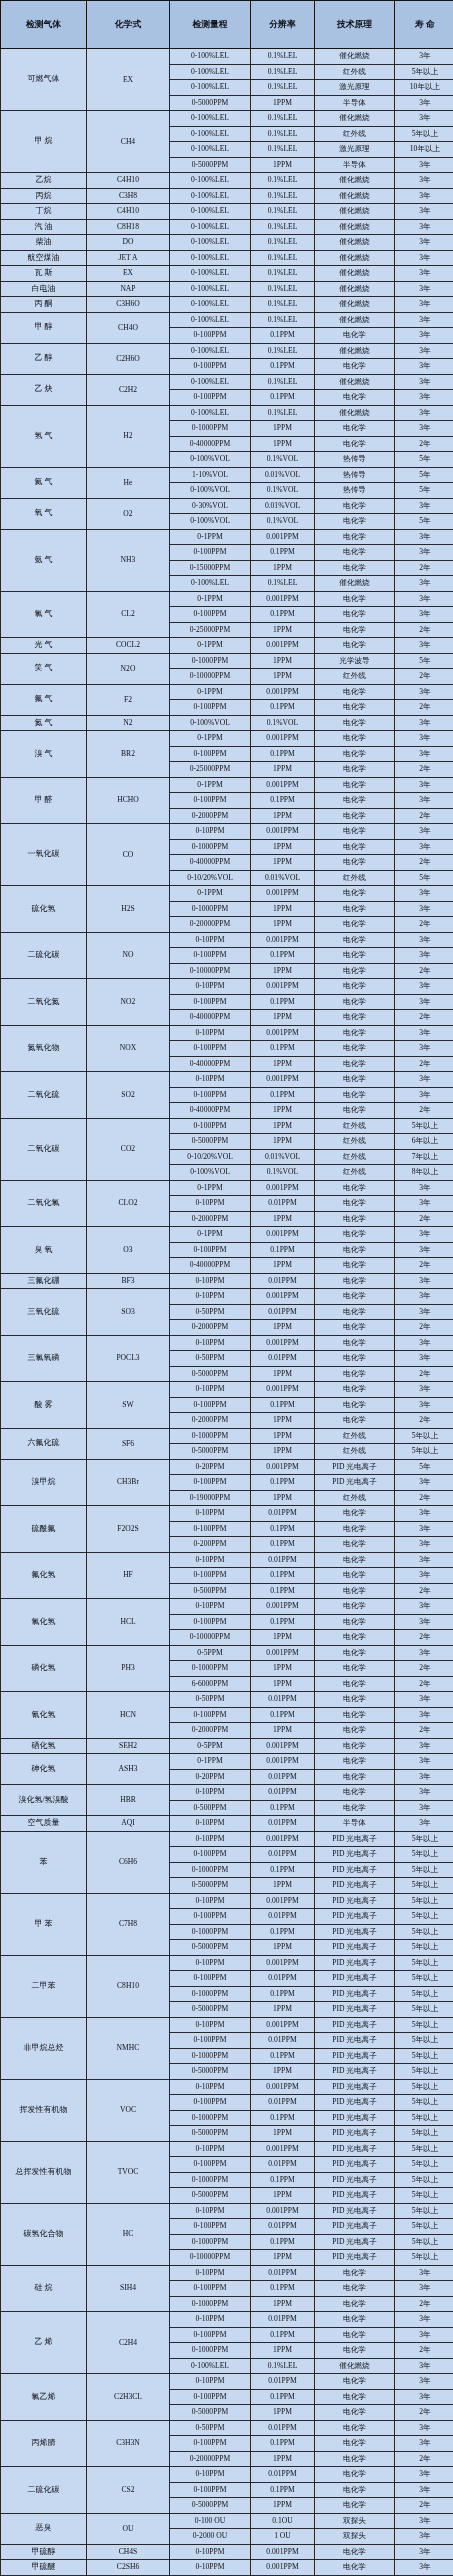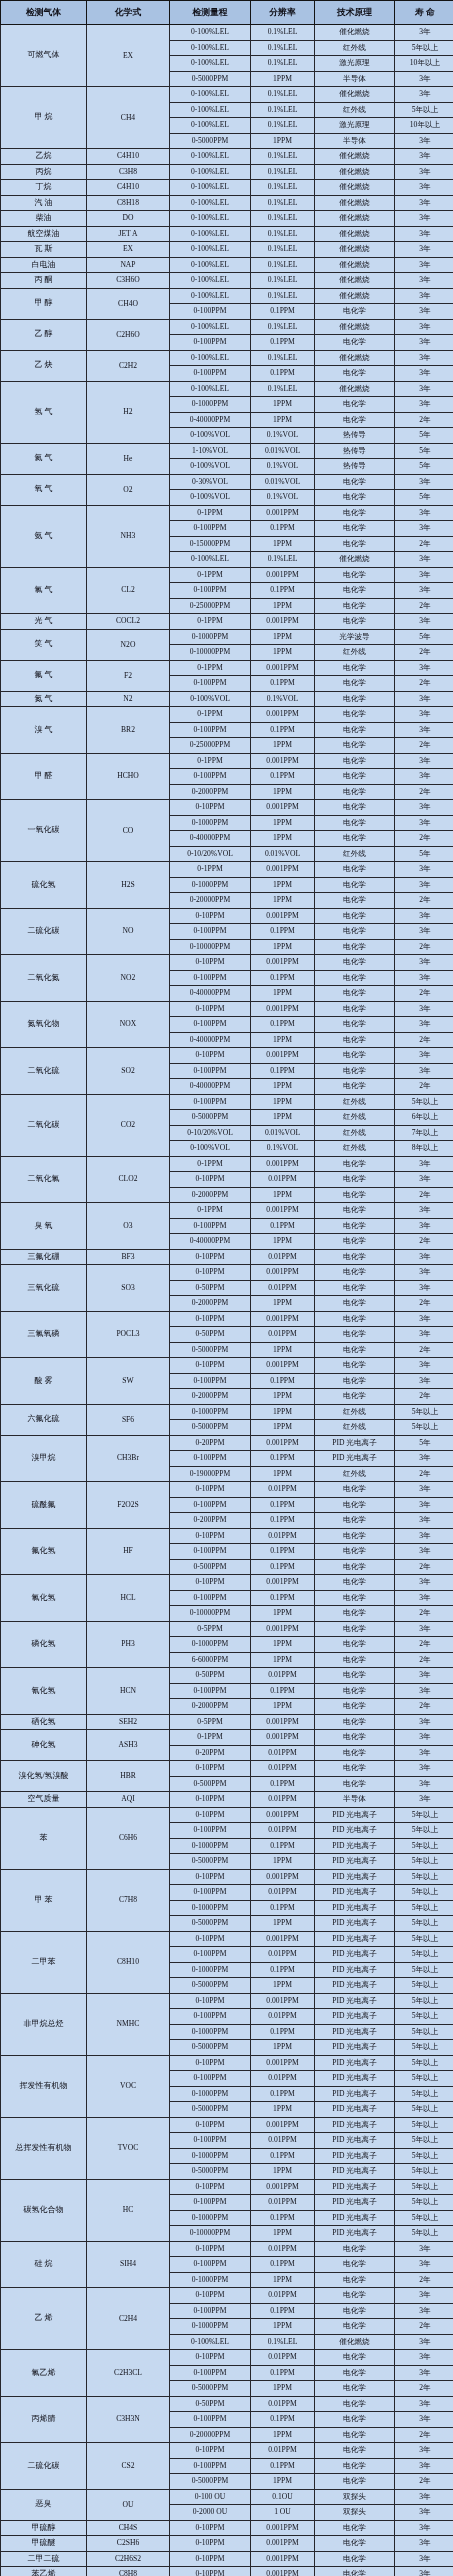--- a/index.html
+++ b/index.html
@@ -9,21 +9,21 @@
   col.c4{width:64px;} col.c5{width:80px;} col.c6{width:61px;}
   th{
     background:#a9c2e2;
     border:0.6px solid #141414;
     height:15.2px;
     font-size:8.8px;
     font-weight:bold;
     text-align:center;
     white-space:nowrap;
     overflow:hidden;
-    padding:4px;
+    padding:16px;
   }
   td{
     background:#c6d9f0;
     border:0.6px solid #27272c;
     height:14.5px;
     font-size:7.6px;
     text-align:center;
     vertical-align:middle;
     white-space:nowrap;
     overflow:hidden;

